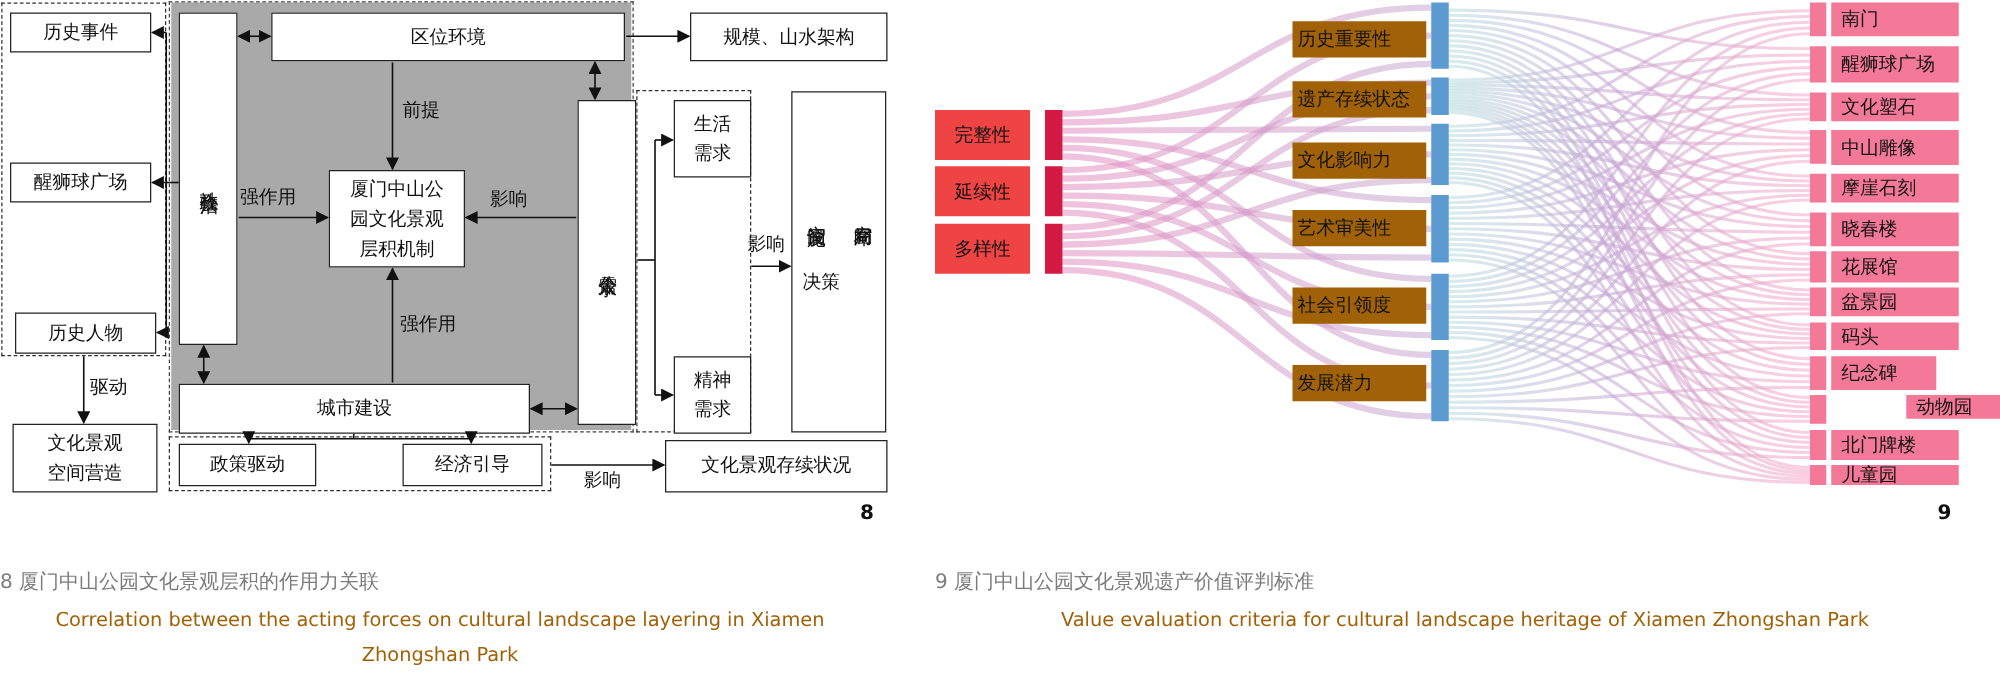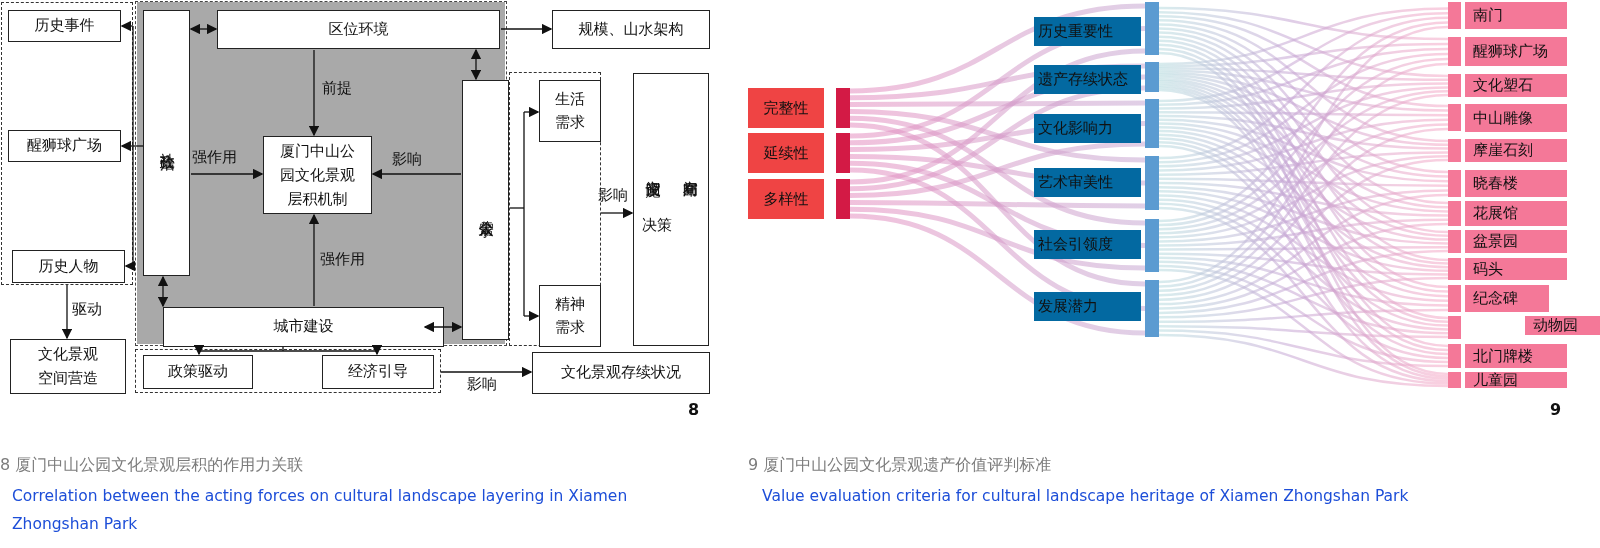--- a/index.html
+++ b/index.html
@@ -8,25 +8,25 @@
   .box { position:absolute; box-sizing:border-box; background:#fff; border:1.5px solid #222;
          display:flex; align-items:center; justify-content:center; text-align:center;
          font-size:15px; line-height:1.55; }
   .vtext { writing-mode:vertical-rl; text-orientation:upright; letter-spacing:1px; }
   .dash { position:absolute; box-sizing:border-box; border:1.5px dashed #333; }
   .gray { position:absolute; background:#a9a9a9; }
   .lbl { position:absolute; font-size:15px; white-space:nowrap; }
   svg.lines { position:absolute; left:0; top:0; }
   .fignum { position:absolute; font-size:16px; font-weight:bold; }
   .cap-cn { position:absolute; font-size:16px; color:#7c7c7c; white-space:nowrap; }
-  .cap-en { position:absolute; font-size:15.5px; color:#1d4ed8; line-height:28px; }
+  .cap-en { position:absolute; font-size:15.5px; color:#a16207; line-height:28px;text-align:center; }
   .s-left { position:absolute; background:#ef4444; color:#111; font-size:15px;
             display:flex; align-items:center; justify-content:center; }
   .s-bar-red { position:absolute; background:#d31a45; }
-  .s-mid { position:absolute; background:#0369a1; color:#111; font-size:15px;
+  .s-mid { position:absolute; background:#a16207; color:#111; font-size:15px;
            display:flex; align-items:center; padding-left:4px; box-sizing:border-box; }
   .s-bar-blue { position:absolute; background:#5b9bd1; }
   .s-right { position:absolute; background:#f47898; color:#111; font-size:15px;
              display:flex; align-items:center; padding-left:8px; box-sizing:border-box; }
   .s-bar-pink { position:absolute; background:#f47898; }
 </style>
 </head>
 <body>
 
 <div>
@@ -57,21 +57,21 @@
     </div>
   <div class="box" style="left:217px;top:10px;width:283px;height:39px;">
       <span>区位环境</span>
     </div>
   <div class="box" style="left:263px;top:136px;width:109px;height:78px;white-space:pre-line;line-height:1.6;"><span>厦门中山公
 园文化景观
 层积机制</span></div>
   <div class="box" style="left:462px;top:80px;width:47px;height:260px;">
       <span class="vtext">公众需求</span>
     </div>
-  <div class="box" style="left:143px;top:307px;width:281px;height:40px;margin-left:20px;">
+  <div class="box" style="left:143px;top:307px;width:281px;height:40px;">
       <span>城市建设</span>
     </div>
 
   <div class="box" style="left:552px;top:10px;width:158px;height:39px;">
       <span>规模、山水架构</span>
     </div>
   <div class="box" style="left:539px;top:80px;width:62px;height:62px;white-space:pre-line;"><span>生活
 需求</span></div>
   <div class="box" style="left:539px;top:285px;width:62px;height:62px;white-space:pre-line;"><span>精神
 需求</span></div>

